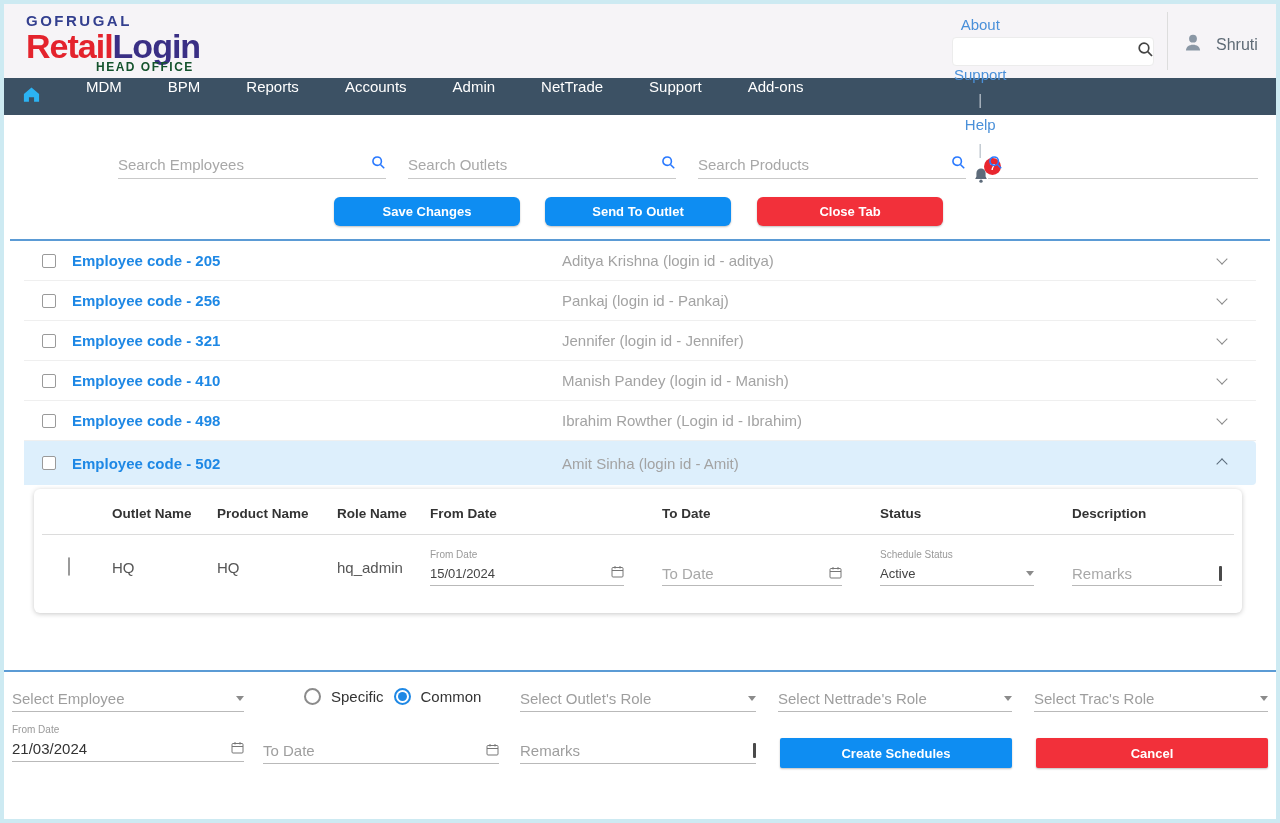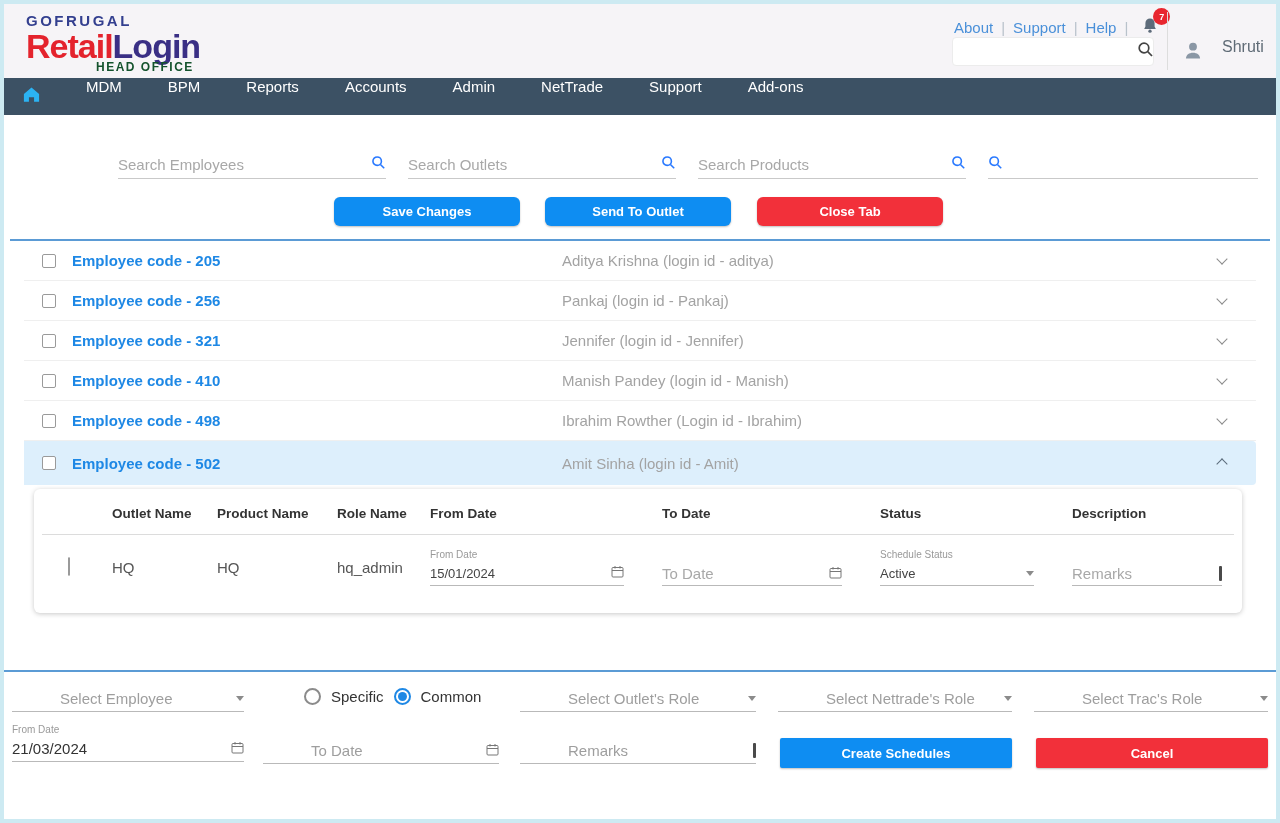--- a/index.html
+++ b/index.html
@@ -9,31 +9,31 @@
           display:flex; flex-direction:column; overflow:hidden; }
 
   
   .header { height:74px; background:#f6f4f7; position:relative; flex:0 0 auto; }
   .logo { position:absolute; left:22px; top:8px; }
   .logo .brand { font-size:15px; font-weight:700; letter-spacing:2.5px; color:#333f8f; }
   .logo .product { font-size:34px; font-weight:800; line-height:34px; letter-spacing:-1px; }
   .logo .p1 { color:#e4232d; }
   .logo .p2 { color:#3a2f85; }
   .logo .sub { font-size:12px; font-weight:800; letter-spacing:1.5px; color:#14532d; margin-left:70px; margin-top:-3px; }
-  .hlinks { position:absolute; top:12px; left:950px; display:flex; align-items:center; gap:8px; font-size:15px; }
+  .hlinks { position:absolute; top:12px; left:950px; display:flex; align-items:center; gap:8px; font-size:15px;flex-direction:column; }
   .hlinks a { color:#4a90d9; text-decoration:none; }
   .hlinks .sep { color:#b9c2cb; }
   .bellwrap { position:relative; margin-left:4px; width:22px; height:22px; }
   .badge { position:absolute; top:-8px; left:13px; background:#e8262f; color:#fff; font-size:9px; font-weight:700;
            width:17px; height:17px; border-radius:50%; display:flex; align-items:center; justify-content:center; }
   .hsearch { position:absolute; top:33px; left:948px; width:202px; height:29px; background:#fff; border:1px solid #ececec;
              border-radius:4px; display:flex; align-items:center; padding:0 8px; }
   .hsearch input { border:none; outline:none; flex:1; font-size:13px; background:transparent; }
   .hdivider { position:absolute; left:1163px; top:8px; width:1px; height:58px; background:#ddd; }
-  .userwrap { position:absolute; left:1176px; top:34px; display:flex; gap:16px; }
+  .userwrap { position:absolute; left:1176px; top:26px; display:flex; align-items:center; gap:10px; }
   .username { font-size:16px; color:#5f6b76; }
 
   
   .nav { height:37px; background:#3c5164; display:flex; padding-left:16px; gap:0; flex:0 0 auto; }
   .nav .home { margin:0 22px 0 2px; display:flex; align-items:center; }
   .nav .item { color:#fff; font-size:15px; padding:0 23px; cursor:default; }
 
   
   .toolbar { position:relative; height:126px; border-bottom:2px solid #5b9bd5; margin:0 6px; flex:0 0 auto; }
   .usearch { position:absolute; top:36px; width:268px; border-bottom:1px solid #c9c9c9; height:28px;
@@ -75,21 +75,21 @@
   .dd-arrow { width:0; height:0; border-left:4px solid transparent; border-right:4px solid transparent; border-top:5px solid #8b8b8b; }
   .cursor-bar { width:3px; height:15px; background:#4a4a4a; border-radius:1px; }
 
   .spacer { flex:1 1 auto; }
 
   
   .bform { flex:0 0 auto; height:149px; border-top:2px solid #5b9bd5; position:relative; background:#fff; }
   .bfld { position:absolute; }
   .bfld .fline { border-bottom:1px solid #b9b9b9; height:26px; display:flex; align-items:center; justify-content:space-between; }
   .bfld .flabel { font-size:10px; color:#999; margin-bottom:1px; }
-  .bfld .fph { font-size:15px; color:#9e9e9e;margin-left:48px; }
+  .bfld .fph { font-size:15px; color:#9e9e9e; }
   .bfld .fval { font-size:15px; color:#333; }
   .radios { position:absolute; left:300px; top:16px; display:flex; align-items:center; gap:10px; font-size:15px; color:#333; }
   .radio { width:17px; height:17px; border:2px solid #8b8b8b; border-radius:50%; background:#fff; }
   .radio.checked { border-color:#1e88e5; display:flex; align-items:center; justify-content:center; }
   .radio.checked::after { content:""; width:9px; height:9px; border-radius:50%; background:#1e88e5; }
   .bbtn { position:absolute; top:66px; width:232px; height:30px; border:none; border-radius:2px; color:#fff;
           font-size:13px; font-weight:700; font-family:"Liberation Sans",sans-serif; cursor:pointer;
           box-shadow:0 1px 2px rgba(0,0,0,.25); }
 </style>
 </head>

